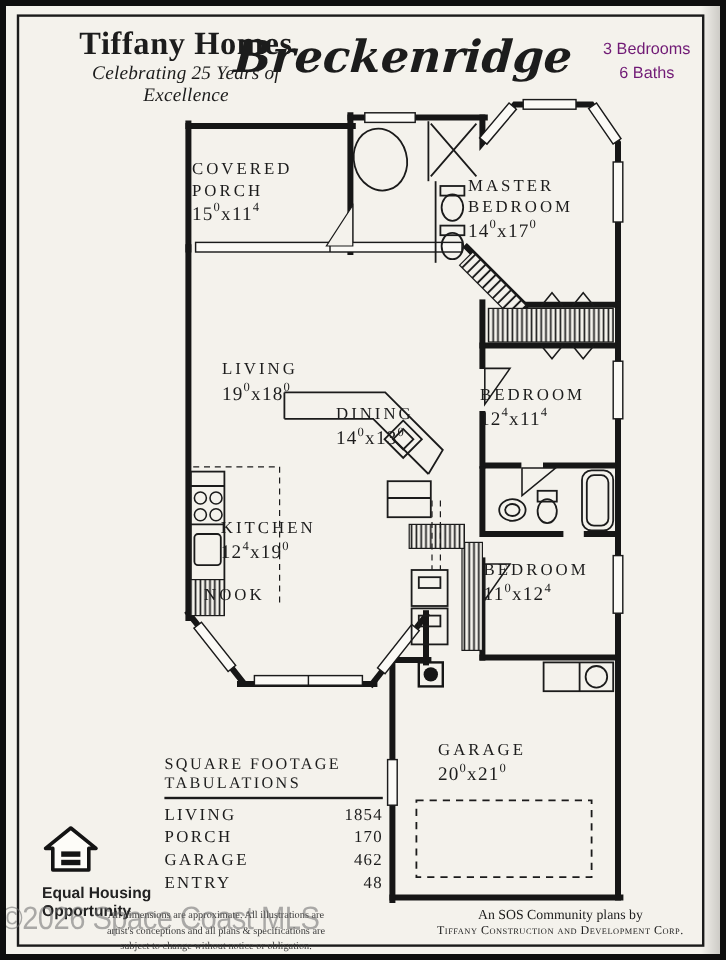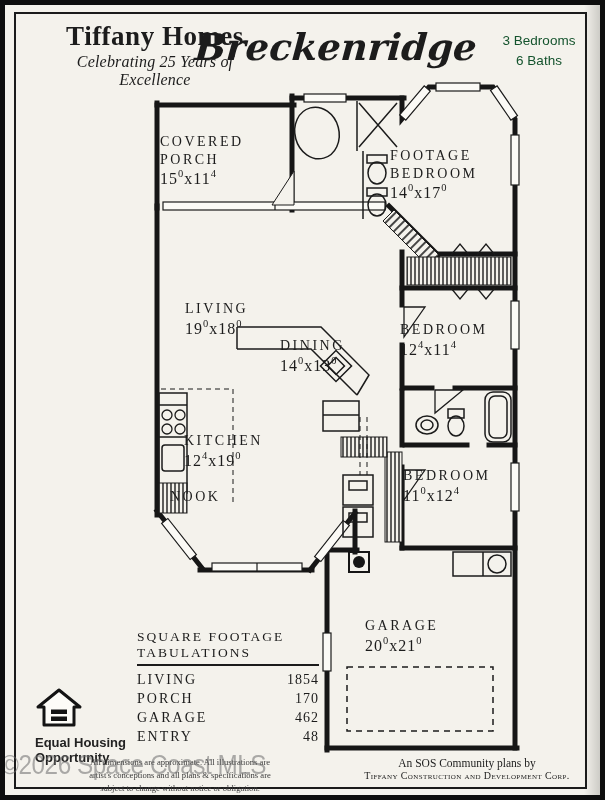--- a/index.html
+++ b/index.html
@@ -13,21 +13,21 @@
   .inner-frame{position:absolute;left:9px;top:7px;right:13px;bottom:6px;border:2px solid #1b1b1b;pointer-events:none;}
 
   
   .brand{position:absolute;left:52px;top:16px;width:196px;text-align:center;}
   .brand-name{font-size:27px;font-weight:bold;letter-spacing:.5px;}
   .brand-tagline{font-size:16px;font-style:italic;margin-top:1px;letter-spacing:.2px;}
   .plan-title{position:absolute;left:190px;top:20px;width:230px;text-align:center;
     font-family:"DejaVu Serif",serif;font-style:italic;font-weight:600;font-size:37px;
     transform:skewX(-4deg);}
   .specs{position:absolute;left:478px;top:26px;width:112px;text-align:center;
-    font-family:"Liberation Sans",sans-serif;font-size:13.5px;line-height:1.45;color:#14532d;}
+    font-family:"Liberation Sans",sans-serif;font-size:13.5px;line-height:1.45;color:#701a75;}
 
   
   .room-label{position:absolute;text-align:left;z-index:5;}
   .room-name{font-size:14px;letter-spacing:2.5px;line-height:1.25;}
   .room-dims{font-size:16px;letter-spacing:1px;margin-top:1px;}
   .room-dims sup{font-size:10.5px;position:relative;top:-1px;}
 
   
   .sqft{position:absolute;left:132px;top:624px;width:182px;z-index:6;}
   .sqft-title{font-size:13.5px;letter-spacing:2px;line-height:1.2;}
@@ -202,21 +202,21 @@
     </g>
 
     <rect x="342" y="662" width="146" height="64" fill="none" stroke="#1b1b1b" stroke-width="1.5" stroke-dasharray="6 5"></rect>
   </svg>
 
   <div class="room-label" style="left:155px;top:128px;width:125px;">
     <div class="room-name">COVERED PORCH</div>
     <div class="room-dims"><span>15</span><sup>0</sup><span>x</span><span>11</span><sup>4</sup></div>
   </div>
   <div class="room-label" style="left:385px;top:142px;width:130px;">
-    <div class="room-name">FOOTAGE BEDROOM</div>
+    <div class="room-name">MASTER BEDROOM</div>
     <div class="room-dims"><span>14</span><sup>0</sup><span>x</span><span>17</span><sup>0</sup></div>
   </div>
   <div class="room-label" style="left:180px;top:295px;width:120px;">
     <div class="room-name">LIVING</div>
     <div class="room-dims"><span>19</span><sup>0</sup><span>x</span><span>18</span><sup>0</sup></div>
   </div>
   <div class="room-label" style="left:275px;top:332px;width:120px;">
     <div class="room-name">DINING</div>
     <div class="room-dims"><span>14</span><sup>0</sup><span>x</span><span>13</span><sup>0</sup></div>
   </div>

